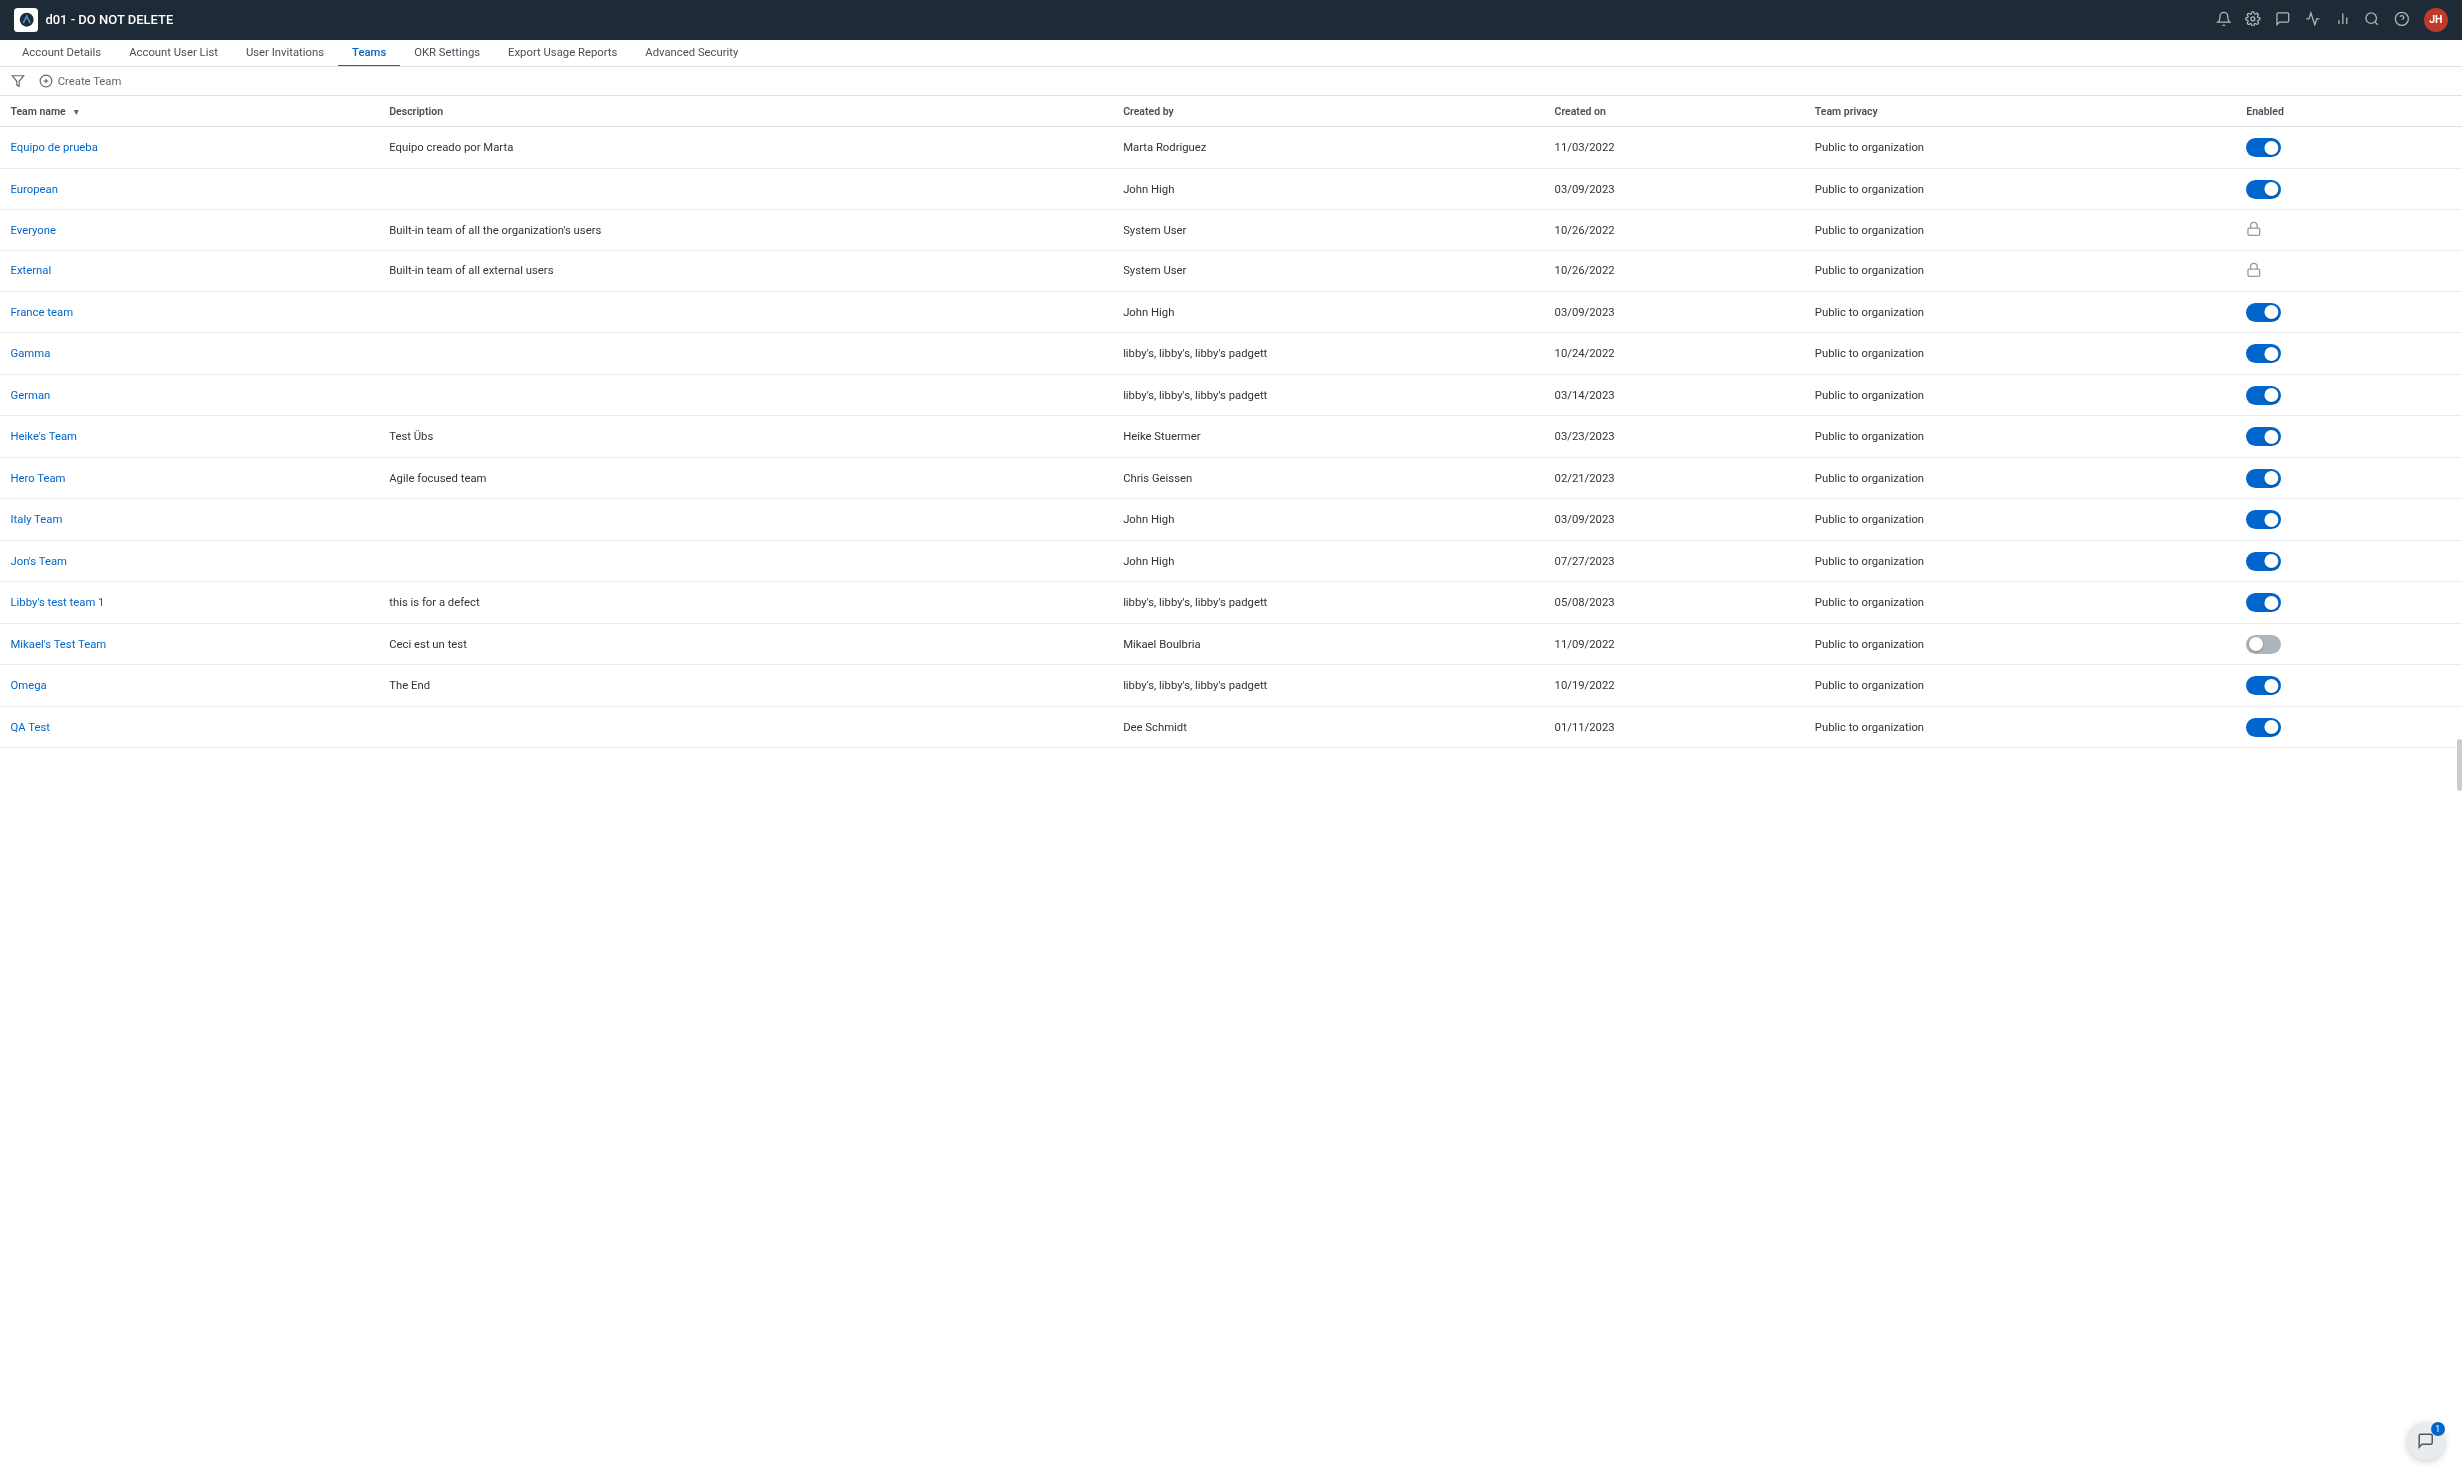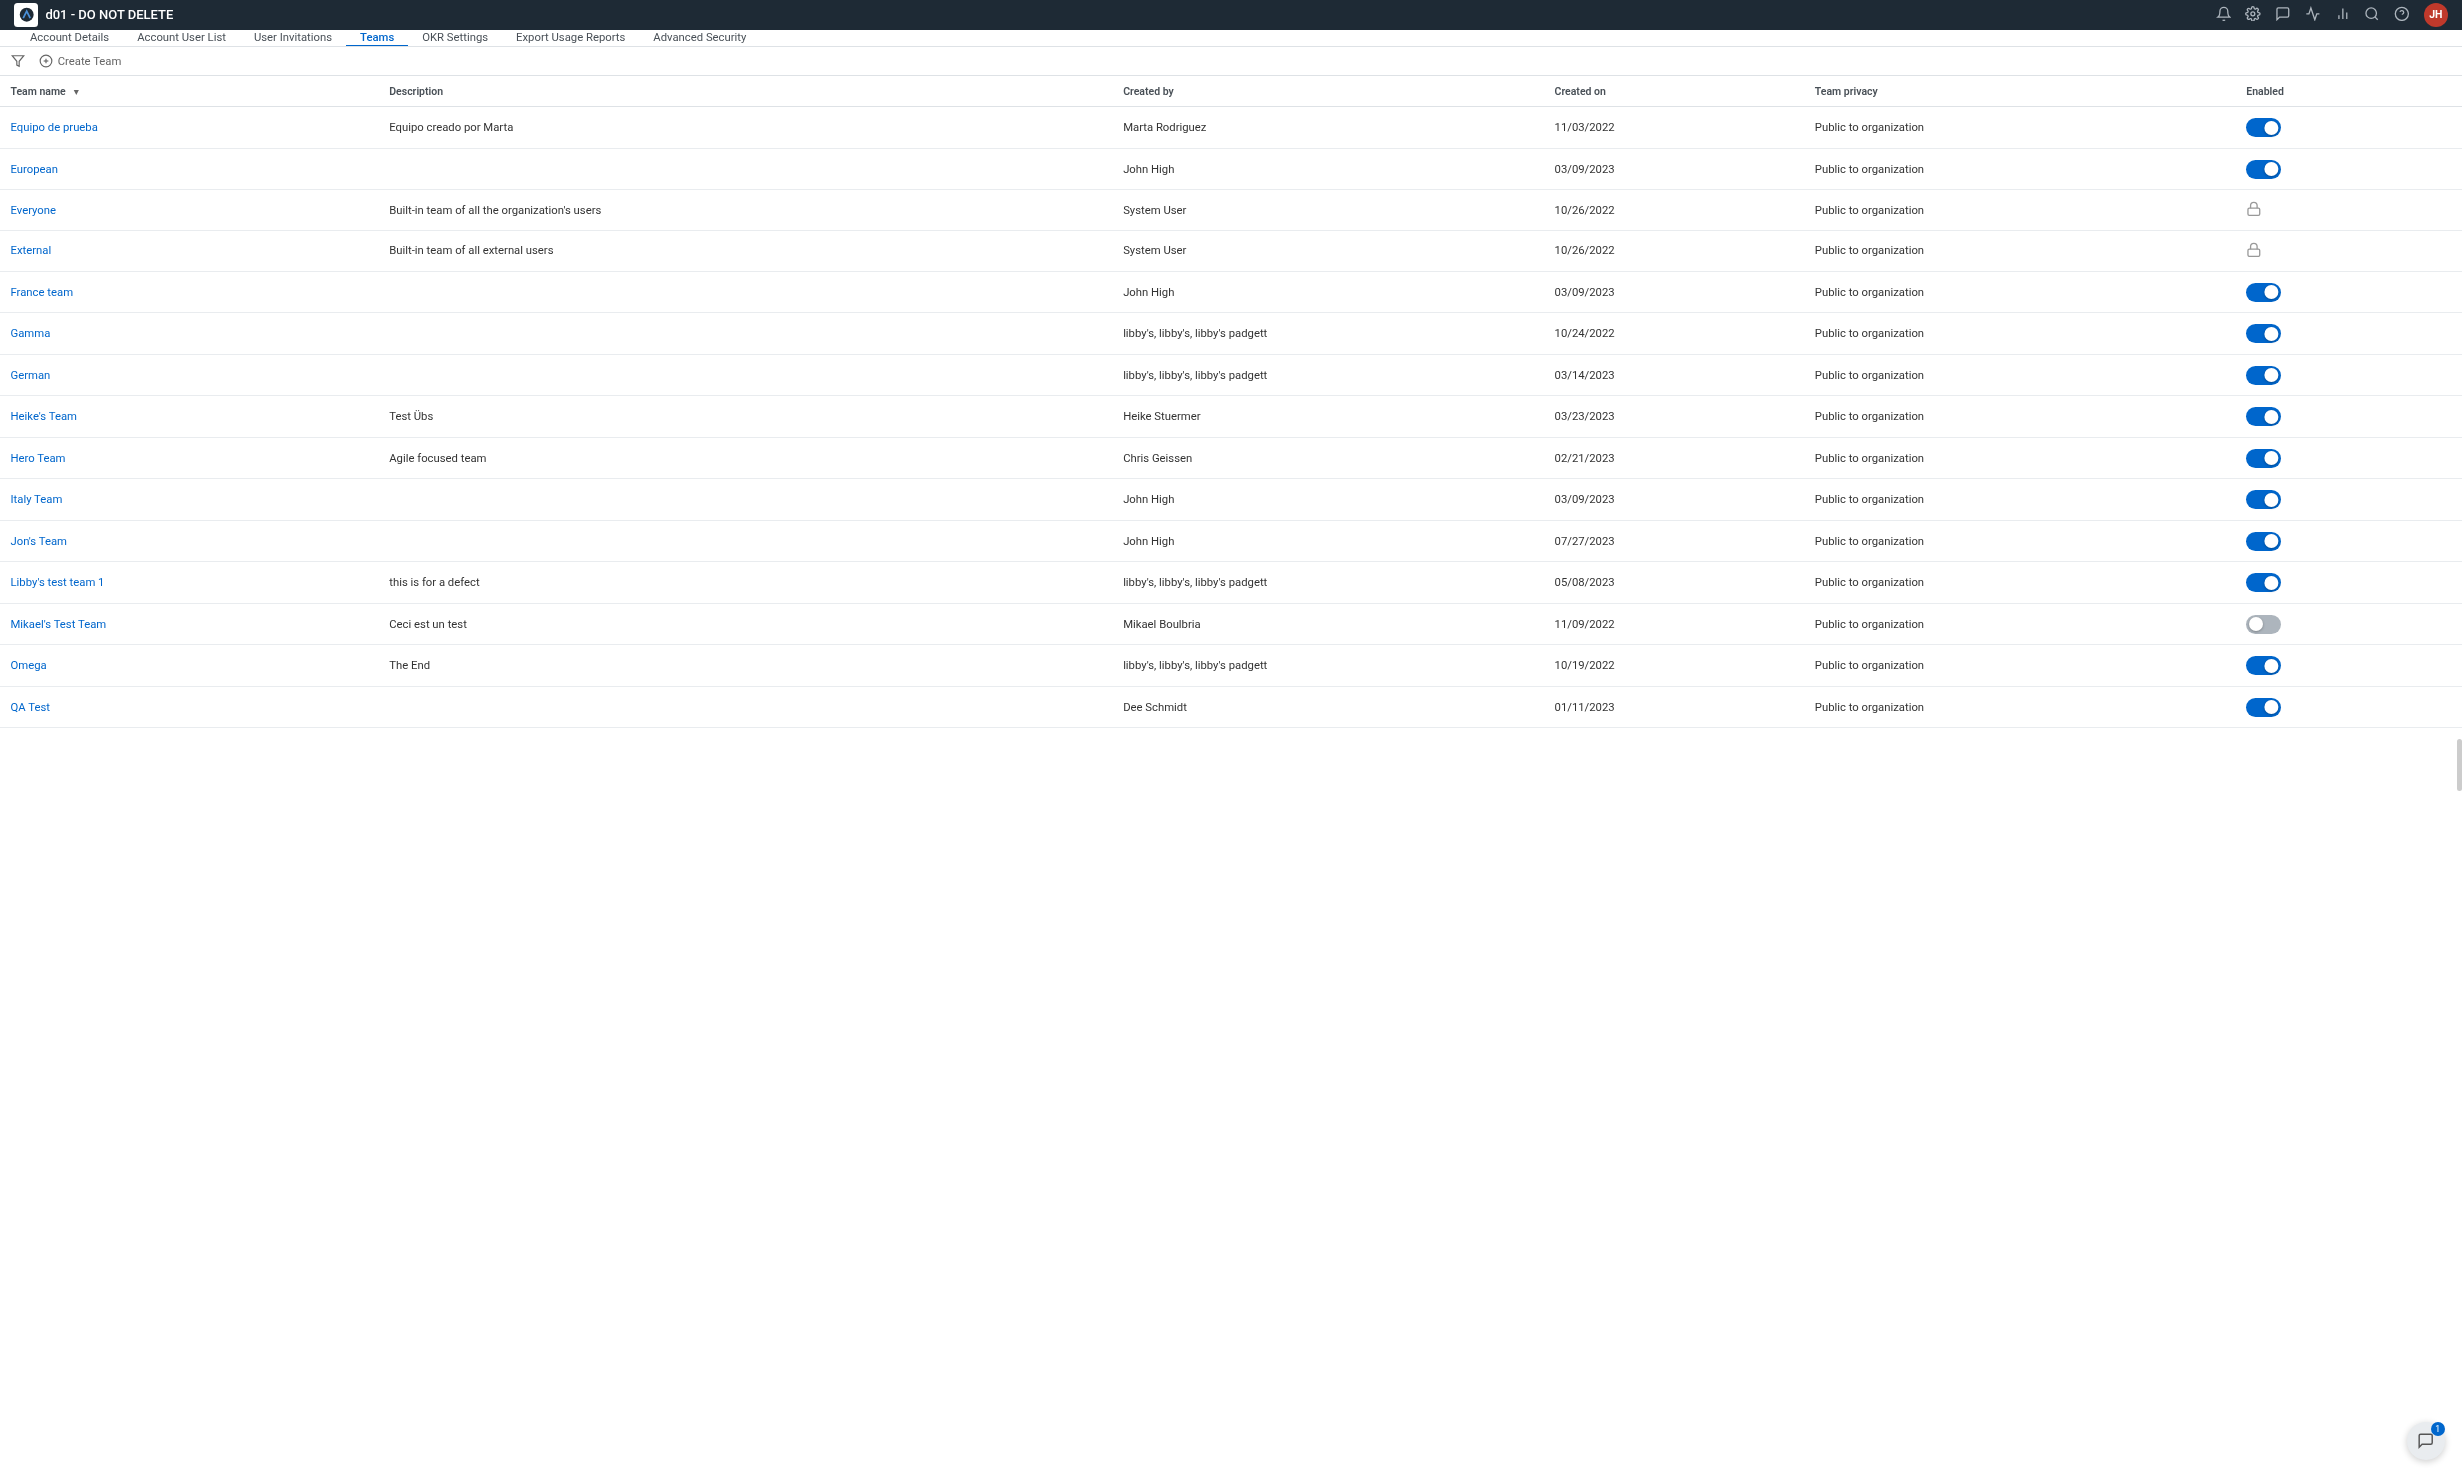--- a/index.html
+++ b/index.html
@@ -1,41 +1,41 @@
 <!DOCTYPE html>
 <html style="font-size:14px"><head>
   <meta charset="utf-8">
   <style>
     * { margin: 0; padding: 0; box-sizing: border-box; }
     body { font-family: -apple-system, BlinkMacSystemFont, 'Segoe UI', Roboto, sans-serif; font-size: 11.3px; color: #333; background: #fff; }
 
     
     .top-bar {
       background: #1e2a35;
-      height: 30px;
+      height: 40px;
       display: flex;
       align-items: center;
       padding: 0 14px;
       justify-content: space-between;
     }
     .top-bar-left { display: flex; align-items: center; gap: 10.5px; }
     .logo-area { display: flex; align-items: center; gap: 7px; }
     .logo-icon { width: 24.4px; height: 24.4px; background: #fff; border-radius: 3.5px; display: flex; align-items: center; justify-content: center; }
     .logo-icon svg { width: 17.4px; height: 17.4px; }
     .top-bar-right { display: flex; align-items: center; gap: 14px; }
     .top-bar-icon { color: #adb5bd; font-size: 14px; cursor: pointer; }
     .avatar { width: 24.4px; height: 24.4px; border-radius: 50%; background: #c0392b; color: #fff; font-size: 10.5px; font-weight: bold; display: flex; align-items: center; justify-content: center; }
 
     
     .sub-nav {
       border-bottom: 0.9px solid #dee2e6;
-      padding: 0 16px;
+      padding: 0 8px;
       display: flex;
       align-items: flex-start;
-      height: 17px;
+      height: 27px;
     }
     .sub-nav-item {
       padding: 0 14px;
       height: 100%;
       display: flex;
       align-items: center;
       font-size: 11.3px;
       color: #495057;
       cursor: pointer;
       border-bottom: 1.7px solid transparent;

